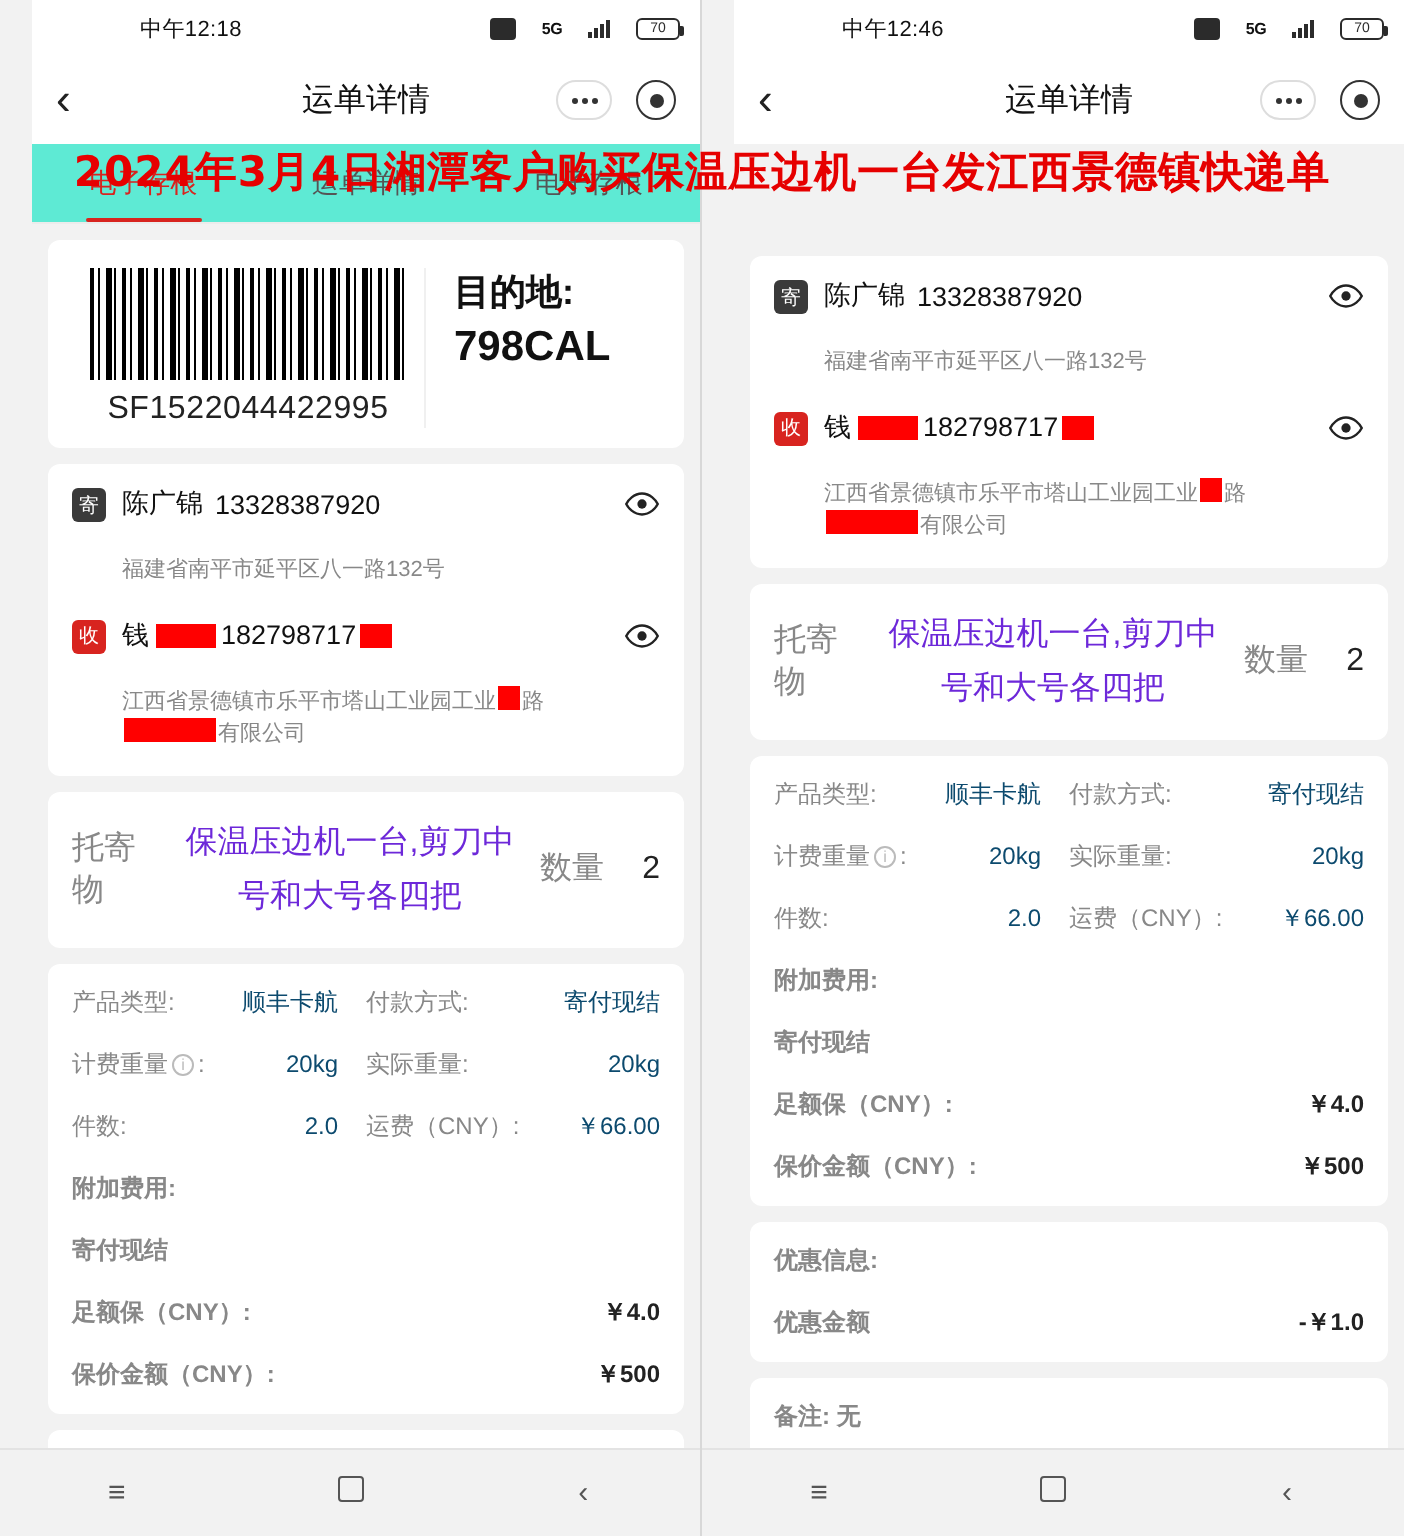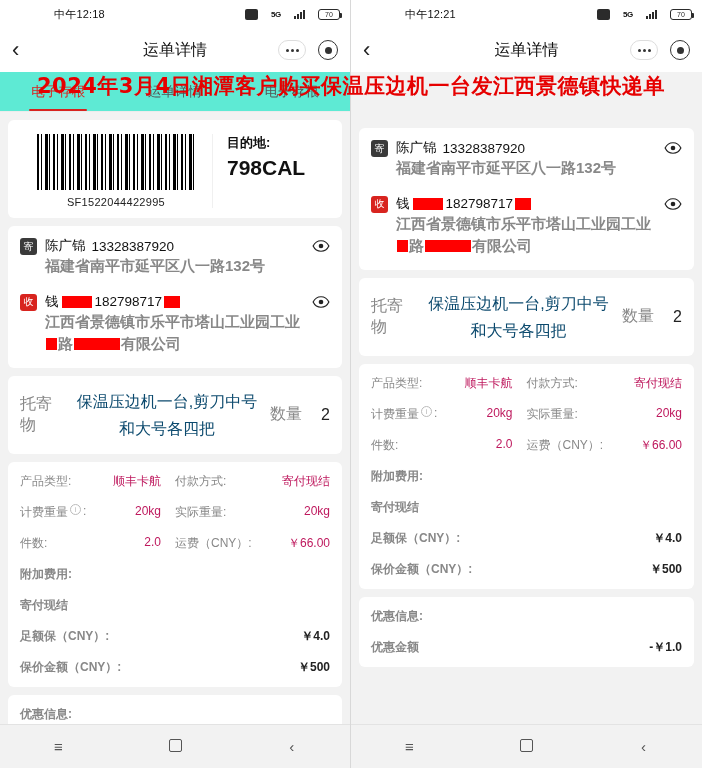--- a/index.html
+++ b/index.html
@@ -9,20 +9,21 @@
     background: #ededed;
     overflow: hidden;
   }
   .screens { display: flex; width: 702px; height: 768px; }
   .phone {
     width: 351px; height: 768px;
     background: #f2f2f2;
     position: relative;
     overflow: hidden;
     border-right: 1px solid #d8d8d8;
+    padding-left: 16px;
   }
   .phone:last-child { border-right: none; }
 
   
   .statusbar {
     height: 28px;
     background: #fff;
     display: flex; align-items: center;
     padding: 0 10px;
     font-size: 11px; color: #111;
@@ -112,58 +113,58 @@
   .barcode-row { display: flex; padding: 14px 0 10px 0; }
   .barcode-left { flex: 1; text-align: center; }
   .barcode {
     height: 56px; width: 158px; margin: 0 auto;
     background: repeating-linear-gradient(90deg,
       #000 0px, #000 2px, #fff 2px, #fff 4px,
       #000 4px, #000 5px, #fff 5px, #fff 8px,
       #000 8px, #000 11px, #fff 11px, #fff 12px,
       #000 12px, #000 13px, #fff 13px, #fff 16px);
   }
-  .barcode-num { font-size: 11px; color: #222; margin-top: 6px; letter-spacing: 0.3px;}
+  .barcode-num { font-size: 16px; color: #222; margin-top: 6px; letter-spacing: 0.3px;}
   .dest { width: 118px; border-left: 1px solid #f0f0f0; padding-left: 14px; }
-  .dest-label { font-size: 13px; font-weight: bold; color: #111; }
+  .dest-label { font-size: 18px; font-weight: bold; color: #111; }
   .dest-code { font-size: 21px; font-weight: bold; color: #111; margin-top: 4px; }
 
   
   .addr { display: flex; align-items: flex-start; padding: 11px 0 4px 0; position: relative; }
   .addr-tag {
     width: 17px; height: 17px; border-radius: 3px;
     font-size: 10px; color: #fff; display:flex;align-items:center;justify-content:center;
     margin-right: 8px; margin-top: 1px; flex: none;
   }
   .tag-send { background: #3a3a3a; }
   .tag-recv { background: #d8241f; }
   .addr-main { flex: 1; min-width: 0; }
   .addr-name { font-size: 13.5px; color: #111; display:flex; align-items:center; flex-wrap: wrap; }
-  .addr-detail { font-size: 15px; color: #888; margin-top: 0; line-height: 1.5; font-weight: bold; }
+  .addr-detail { font-size: 11px; color: #888; margin-top: 16px; line-height: 1.5; }
   .eye {
     width: 18px; height: 18px; flex: none; margin-left: 6px;
   }
   .redact { display:inline-block; background:#ff0000; height:12px; vertical-align:-1px; }
 
   
   .kv { display: flex; align-items: flex-start; font-size: 12px; padding: 7px 0; font-weight: bold; }
   .kv .k { color: #888; }
   .kv .v { color: #222; margin-left: auto; }
   .kv2 { display: flex; font-size: 12px; padding: 7px 0; }
-  .kv2 .cell { flex: 1; display: flex; }
+  .kv2 .cell { flex: 1; display: flex; align-items: center; }
   .kv2 .cell .k { color: #888; }
-  .kv2 .cell .v { color: #be185d; margin-left: auto; padding-right: 14px;}
+  .kv2 .cell .v { color: #0c4a6e; margin-left: auto; padding-right: 14px;}
   .kv2 .cell:last-child .v { padding-right: 0; }
   .info-i {
     display:inline-block; width:11px;height:11px;border:1px solid #bbb;border-radius:50%;
     font-size:8px;line-height:10px;text-align:center;color:#bbb;margin:0 2px;
   }
   .goods { display: flex; align-items: center; padding: 12px 0; font-size: 16px; }
   .goods .gk { color: #888; width: 44px; flex: none; }
-  .goods .gv { color: #0c4a6e; text-align: center; flex: 1; line-height: 1.7; padding: 0 8px;}
+  .goods .gv { color: #6d28d9; text-align: center; flex: 1; line-height: 1.7; padding: 0 8px;}
   .goods .qk { color: #888; width: 34px; flex: none; }
   .goods .qv { color: #222; width: 26px; text-align: right; flex: none;}
   .chev { color: #bbb; font-size: 12px; margin-left: 5px; }
 
   
   .botnav {
     position: absolute; bottom: 0; left: 0; right: 0; height: 44px;
     background: #f2f2f2; display: flex; align-items: center;
     border-top: 1px solid #e3e3e3;
   }
@@ -359,21 +360,21 @@
     <div class="botnav">
       <div>≡</div>
       <div><span class="nav-sq"></span></div>
       <div>‹</div>
     </div>
   </div>
 
   <div class="phone">
 
     <div class="statusbar">
-      <span class="sb-time">中午12:21</span>
+      <span class="sb-time">中午12:46</span>
       <span class="sb-right">
         <span class="sb-sq"></span>
         <span class="sb-5g">5G</span>
         <span class="sb-bars">
               <i></i>
               <i></i>
               <i></i>
               <i></i>
             </span>
         <span class="sb-batt">70</span>
@@ -500,20 +501,33 @@
             <span class="k">优惠信息:</span>
             <span class="v"></span>
           </div>
           <div class="kv">
             <span class="k">优惠金额</span>
             <span class="v">-￥1.0</span>
           </div>
         </div>
       </div>
 
+      <div class="card">
+        <div class="sec" style="padding:4px 0;border:none">
+          <div class="kv">
+            <span class="k">备注: 无</span>
+            <span class="v"></span>
+          </div>
+          <div class="kv">
+            
+            
+          </div>
+
+        </div>
+      </div>
 
     </div>
 
     <div class="botnav">
       <div>≡</div>
       <div><span class="nav-sq"></span></div>
       <div>‹</div>
     </div>
   </div>
 

